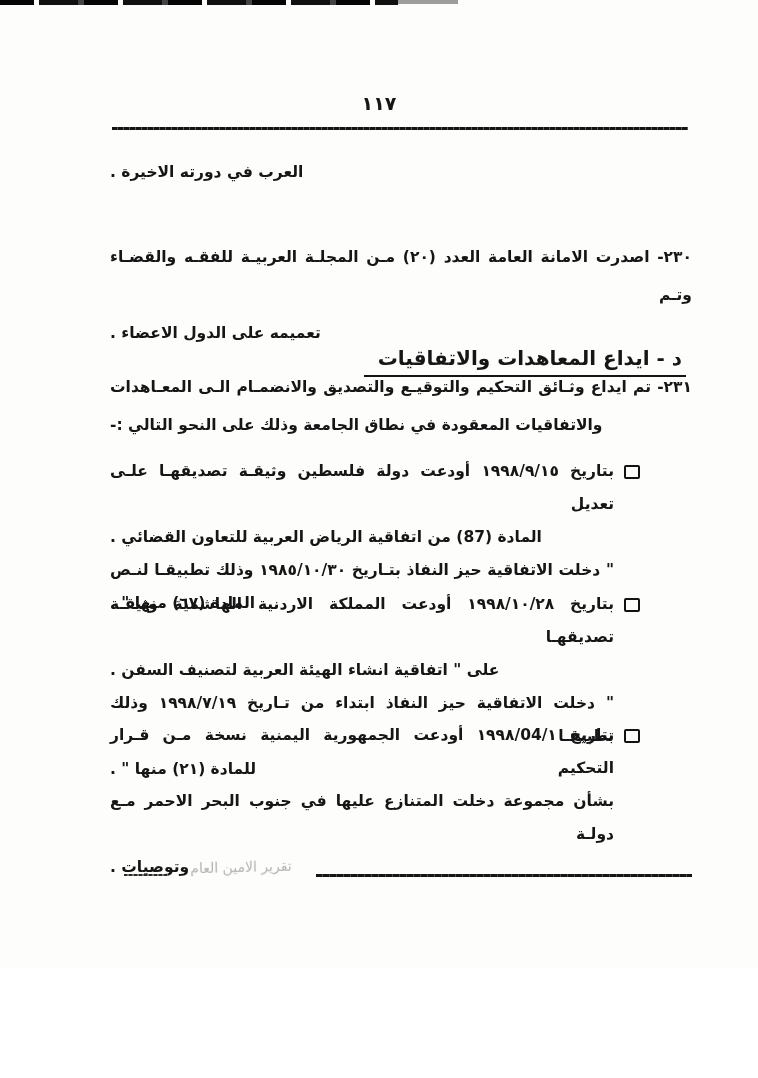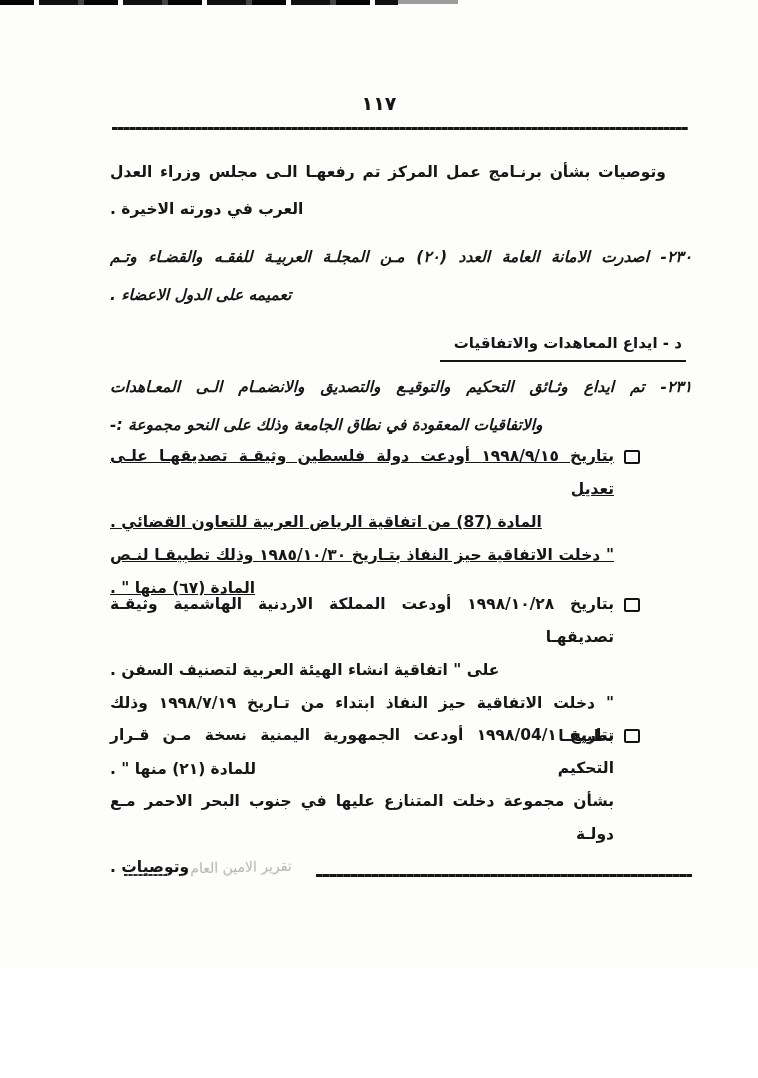--- a/index.html
+++ b/index.html
@@ -34,67 +34,66 @@
   }
   .footer-stamp{
     position:absolute;top:859px;left:168px;width:146px;
     color:#a0a0a0;font-size:14px;font-weight:400;text-align:center;
     filter:blur(0.5px);opacity:.8;transform:rotate(-1.5deg);
   }
   
   .blk{position:absolute;direction:rtl;}
   .line{font-size:15.5px;font-weight:700;}
   .lh37 .line{line-height:37px;}
-  .lh38 .line{line-height:38px;font-style:italic;}
+  .lh38 .line{line-height:38px;}
   .lh33 .line{line-height:33px;}
   .stretch{text-align:justify;text-align-last:justify;}
   .endline{text-align:left;}
   .blk-intro{top:154px;right:92px;left:110px;}
   .blk-230{top:238px;right:66px;left:110px;}
   .blk-231{top:368px;right:66px;left:110px;}
   .ind46{margin-right:72px;}
   .heading{
-    position:absolute;top:331px;right:72px;
-    font-size:15px;font-weight:700;line-height:24px;
+    position:absolute;top:346px;right:72px;
+    font-size:20px;font-weight:700;line-height:24px;
     border-bottom:2px solid #141414;padding:0 4px 5px 14px;
   }
   .bullet{right:66px;left:110px;}
-  .b1{top:440px;text-decoration:underline;} .b2{top:588px;} .b3{top:719px;}
+  .b1{top:455px;} .b2{top:588px;} .b3{top:719px;}
   .bullet .line{margin-right:78px;}
   .sq{
     position:absolute;right:52px;top:10px;width:12px;height:10px;
     border:2.5px solid #121212;border-radius:2px;background:transparent;
   }
 </style>
 </head>
 <body>
 
 <div class="page">
 
   <div class="scan-top"></div>
   <div class="scan-top-gray"></div>
 
   <div class="pagenum">١١٧</div>
   <div class="header-rule"></div>
 
   <div class="blk blk-intro lh37">
-    <div class="line stretch">وتوصيات بشأن برنـامج عمل المركز تم رفعهـا الـى مجلس وزراء العدل</div>
     <div class="line endline">العرب في دورته الاخيرة .</div>
   </div>
 
   <div class="blk blk-230 lh38">
     <div class="line stretch">٢٣٠- اصدرت الامانة العامة العدد (٢٠) مـن المجلـة العربيـة للفقـه والقضـاء وتـم</div>
     <div class="line endline ind46">تعميمه على الدول الاعضاء .</div>
   </div>
 
   <div class="heading">د - ايداع المعاهدات والاتفاقيات</div>
 
   <div class="blk blk-231 lh38">
     <div class="line stretch">٢٣١- تم ايداع وثـائق التحكيم والتوقيـع والتصديق والانضمـام الـى المعـاهدات</div>
-    <div class="line endline">والاتفاقيات المعقودة في نطاق الجامعة وذلك على النحو مجموعة :-</div>
+    <div class="line endline">والاتفاقيات المعقودة في نطاق الجامعة وذلك على النحو التالي :-</div>
   </div>
 
   <div class="blk bullet b1 lh33">
     <span class="sq"></span>
     <div class="line stretch">بتاريخ ١٩٩٨/٩/١٥ أودعت دولة فلسطين وثيقـة تصديقهـا علـى تعديل</div>
     <div class="line endline">المادة (87) من اتفاقية الرياض العربية للتعاون القضائي .</div>
     <div class="line stretch">" دخلت الاتفاقية حيز النفاذ بتـاريخ ١٩٨٥/١٠/٣٠ وذلك تطبيقـا لنـص</div>
     <div class="line endline">المادة (٦٧) منها " .</div>
   </div>
 

